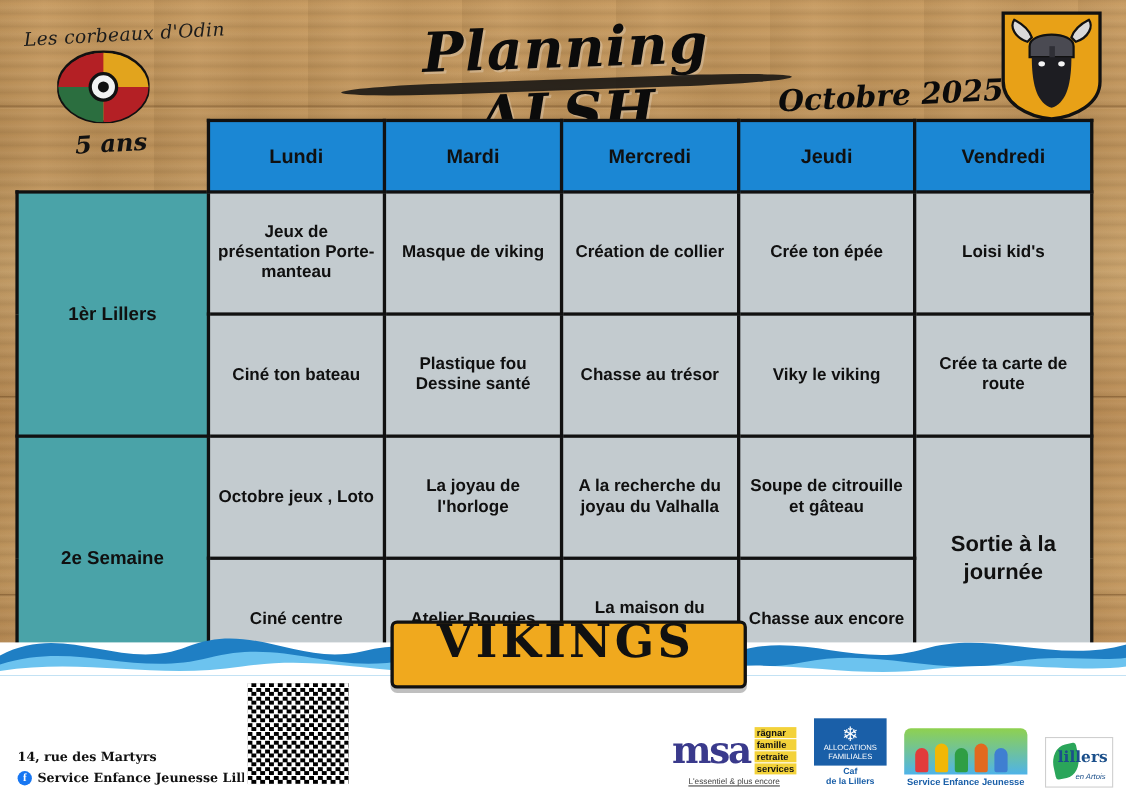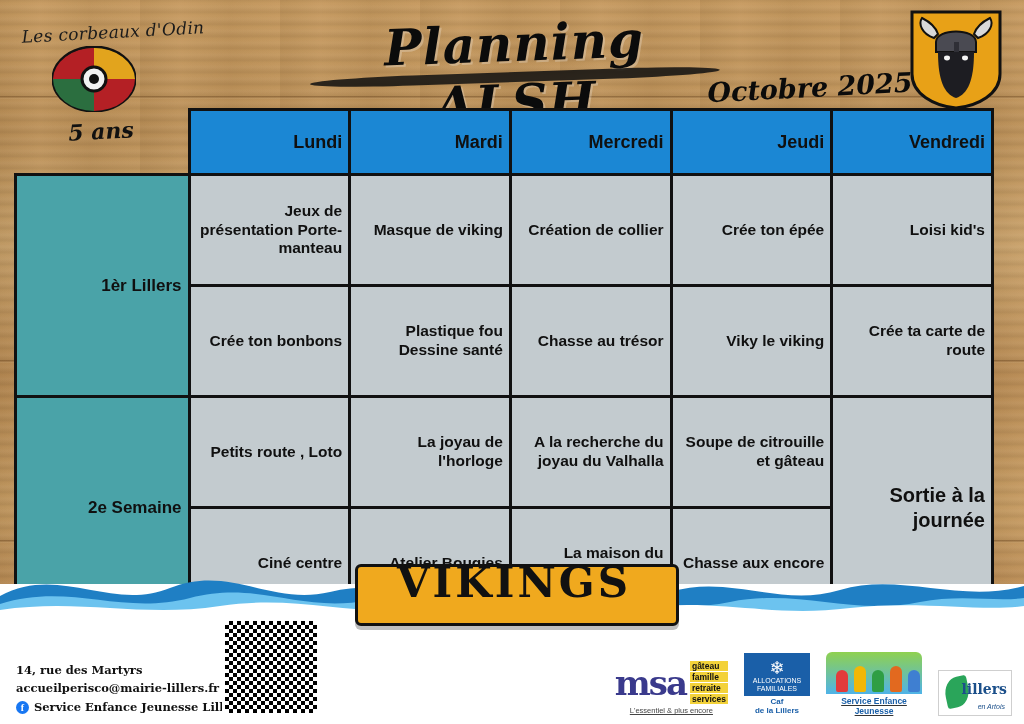--- a/index.html
+++ b/index.html
@@ -119,21 +119,21 @@
     position: absolute;
     left: 14px;
     top: 108px;
     width: 980px;
     border-collapse: collapse;
     table-layout: fixed;
   }
   .grid td, .grid th {
     border: 3px solid #111;
     padding: 4px 6px;
-    text-align: right;
+    text-align: center;
     vertical-align: middle;
     font-weight: bold;
     color: #101010;
   }
   .corner-cell {
     width: 160px;
     border: none !important;
     background: transparent;
   }
   .day-head {
@@ -274,38 +274,38 @@
   .caf-top {
     background: #1a5fa8;
     color: #fff;
     font-size: 7px;
     padding: 6px 2px 4px;
     line-height: 1.1;
   }
   .caf-flake { font-size: 18px; line-height: 1; }
   .caf-bottom { font-size: 8px; font-weight: bold; color: #1a5fa8; line-height: 1.1; padding-top: 2px;}
 
-  .sej-box { width: 96px; text-decoration: underline; }
+  .sej-box { width: 112px; }
   .sej-art {
     height: 42px;
     background: linear-gradient(180deg,#8fd14f 0%, #4fb3e8 100%);
     border-radius: 6px 6px 0 0;
     position: relative;
     overflow: hidden;
   }
   .sej-art i {
     position: absolute;
     bottom: 2px;
     width: 12px; height: 22px;
     border-radius: 6px 6px 2px 2px;
     display: block;
   }
   .sej-caption { font-size: 8.5px; font-weight: bold; color: #1a5fa8; margin-top: 2px;}
 
-  .lillers-box { width: 74px; }
+  .lillers-box { width: 62px; }
   .lillers-mark {
     height: 44px;
     background: #fff;
     border: 1px solid #cfcfcf;
     position: relative;
     overflow: hidden;
   }
   .lillers-mark .leaf {
     position: absolute;
     left: 6px; top: 6px;
@@ -381,30 +381,30 @@
 
     <tr>
       <td class="week-label" rowspan="2">1èr Lillers</td>
       <td class="act">Jeux de présentation Porte-manteau</td>
       <td class="act">Masque de viking</td>
       <td class="act">Création de collier</td>
       <td class="act">Crée ton épée</td>
       <td class="act">Loisi kid's</td>
     </tr>
     <tr>
-      <td class="act">Crée ton bonbons</td>
+      <td class="act">Ciné ton bateau</td>
       <td class="act">Plastique fou Dessine santé</td>
       <td class="act">Chasse au trésor</td>
       <td class="act">Viky le viking</td>
       <td class="act">Crée ta carte de route</td>
     </tr>
 
     <tr>
       <td class="week-label" rowspan="2">2e Semaine</td>
-      <td class="act">Petits route , Loto</td>
+      <td class="act">Octobre jeux , Loto</td>
       <td class="act">La joyau de l'horloge</td>
       <td class="act">A la recherche du joyau du Valhalla</td>
       <td class="act">Soupe de citrouille et gâteau</td>
       <td class="act act-big" rowspan="2">Sortie à la journée</td>
     </tr>
     <tr>
       <td class="act">Ciné centre</td>
       <td class="act">Atelier Bougies</td>
       <td class="act">La maison du Drackar Crêpes</td>
       <td class="act">Chasse aux encore</td>
@@ -417,36 +417,35 @@
     <path d="M0,42 C60,10 110,58 170,34 C230,10 270,52 330,38 C400,22 440,56 500,40 C560,24 610,56 670,38 C730,20 780,54 840,36 C900,18 960,50 1024,32 L1024,60 L0,60 Z" fill="#1f7fc4"></path>
     <path d="M0,50 C70,28 120,62 190,44 C260,26 300,60 370,46 C440,32 480,62 550,48 C620,34 660,62 730,48 C800,34 850,62 920,48 C960,40 995,48 1024,44 L1024,60 L0,60 Z" fill="#6cc3ef"></path>
     <path d="M0,56 C80,44 140,64 220,52 C300,40 350,64 430,54 C510,44 560,64 640,54 C720,44 770,64 850,54 C920,46 980,58 1024,52 L1024,60 L0,60 Z" fill="#ffffff"></path>
   </svg>
 
   <div class="vikings-banner"></div>
   <div class="vikings-text">VIKINGS</div>
 
   <div class="footer-contact">
     <div>14, rue des Martyrs</div>
-    <div>accueilperisco@mairie-lillers.fr</div>
     <div class="fb-line">
       <span class="fb-icon">f</span>
       <span>Service Enfance Jeunesse Lillers</span>
     </div>
   </div>
 
   <div class="qr"></div>
 
   <div class="logos">
 
     <div class="logo-box">
       <div class="msa-row">
         <div class="msa-mark">msa</div>
         <div class="msa-list">
-          <span>gâteau</span>
+          <span>rägnar</span>
           <span>famille</span>
           <span>retraite</span>
           <span>services</span>
         </div>
       </div>
       <div class="msa-sub">L'essentiel &amp; plus encore</div>
     </div>
 
     <div class="logo-box caf-box">
       <div class="caf-top">

